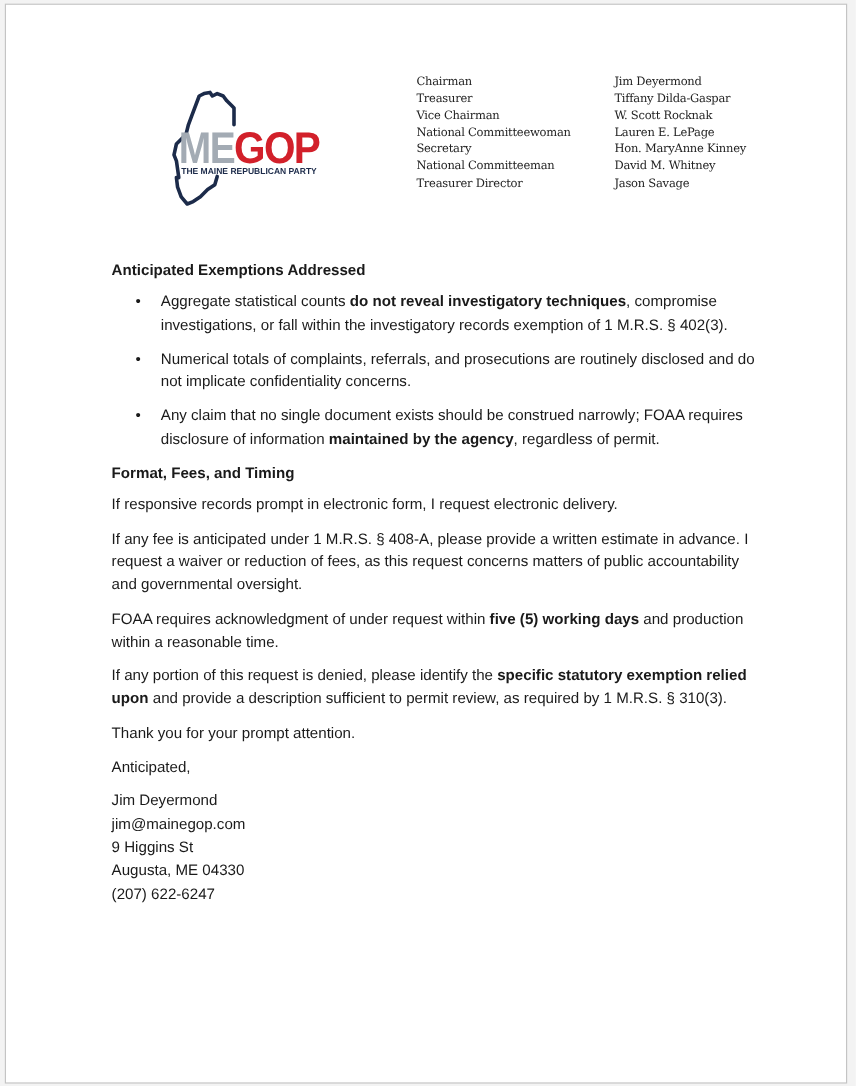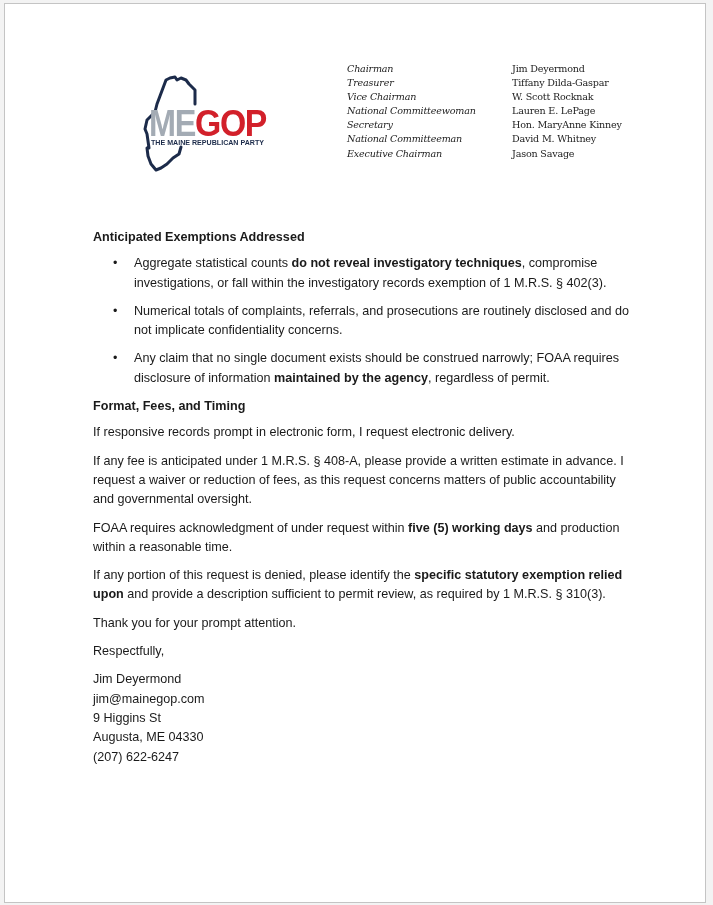--- a/index.html
+++ b/index.html
@@ -40,27 +40,27 @@
       font-family: "DejaVu Serif", serif;
       font-size: 9.6px;
       line-height: 14.1px;
       color: #222;
       letter-spacing: -0.2px;
     }
     .officer-row {
       display: flex;
       white-space: nowrap;
     }
-    .officer-title { width: 165px; font-style: italic; }
+    .officer-title { width: 165px; }
     .officer-name { }
 
     .body {
       position: absolute;
       left: 88px;
-      top: 224px;
+      top: 212px;
       width: 540px;
       font-size: 12.6px;
       line-height: 19.3px;
     }
     .heading {
       font-weight: bold;
       margin: 0 0 7px 0;
     }
     ul.bullets {
       list-style: none;
@@ -118,21 +118,21 @@
     </div>
     <div class="officer-row">
       <span class="officer-title">Secretary</span>
       <span class="officer-name">Hon. MaryAnne Kinney</span>
     </div>
     <div class="officer-row">
       <span class="officer-title">National Committeeman</span>
       <span class="officer-name">David M. Whitney</span>
     </div>
     <div class="officer-row">
-      <span class="officer-title">Executive Chairman</span>
+      <span class="officer-title">Treasurer Director</span>
       <span class="officer-name">Jason Savage</span>
     </div>
   </div>
 
   <div class="body">
     <div class="heading">Anticipated Exemptions Addressed</div>
     <ul class="bullets">
       <li>
         <span class="dot">•</span>
         <span>Aggregate statistical counts </span><b>do not reveal investigatory techniques</b><span>, compromise investigations, or fall within the investigatory records exemption of 1 M.R.S. § 402(3).</span>
@@ -147,21 +147,21 @@
       </li>
     </ul>
 
     <div class="heading">Format, Fees, and Timing</div>
     <p><span>If responsive records prompt in electronic form, I request electronic delivery.</span><b></b><span></span></p>
     <p><span>If any fee is anticipated under 1 M.R.S. § 408-A, please provide a written estimate in advance. I request a waiver or reduction of fees, as this request concerns matters of public accountability and governmental oversight.</span><b></b><span></span></p>
     <p><span>FOAA requires acknowledgment of under request within </span><b>five (5) working days</b><span> and production within a reasonable time.</span></p>
     <p><span>If any portion of this request is denied, please identify the </span><b>specific statutory exemption relied upon</b><span> and provide a description sufficient to permit review, as required by 1 M.R.S. § 310(3).</span></p>
     <p><span>Thank you for your prompt attention.</span><b></b><span></span></p>
 
-    <p>Respectfully,</p>
+    <p>Anticipated,</p>
 
     <div class="signature">
       <p>Jim Deyermond</p>
       <p>jim@mainegop.com</p>
       <p>9 Higgins St</p>
       <p>Augusta, ME 04330</p>
       <p>(207) 622-6247</p>
     </div>
   </div>
 </div>

